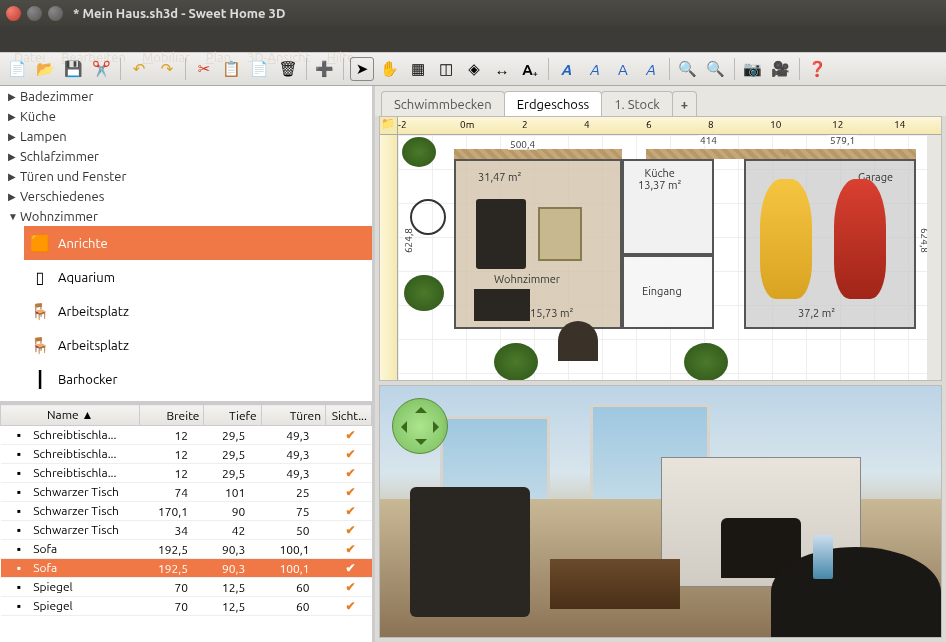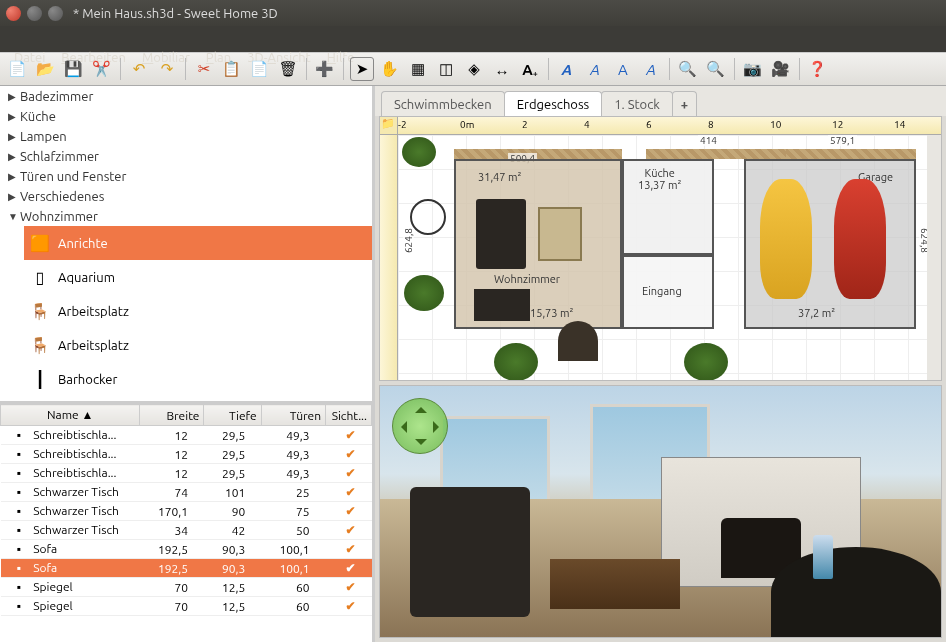--- a/index.html
+++ b/index.html
@@ -2,21 +2,21 @@
 <html><head>
 <meta charset="utf-8">
 <style>
 * { margin: 0; padding: 0; box-sizing: border-box; font-family: Ubuntu, "Segoe UI", sans-serif; }
 body { width: 946px; height: 642px; background: #3c3b37; overflow: hidden; font-size: 13px; }
 .titlebar { height: 26px; background: linear-gradient(#4c4b46,#3f3e39); display: flex; align-items: center; padding: 0 6px; color: #ddd; }
 .win-btns { display: flex; gap: 6px; margin-right: 10px; }
 .win-btn { width: 15px; height: 15px; border-radius: 50%; }
 .wb-close { background: radial-gradient(circle at 30% 30%,#f08070,#c0392b); }
 .wb-min, .wb-max { background: radial-gradient(circle at 30% 30%,#888,#555); }
-.title { font-weight: normal; }
+.title { font-weight: bold; }
 .menubar { height: 26px; background: #3c3b37; display: flex; align-items: center; padding: 0 8px; gap: 4px; color: #e0dcd4; }
 .menu-item { padding: 2px 6px; cursor: pointer; margin-top: 36px; }
 .menu-item u { text-decoration: underline; }
 .toolbar { height: 34px; background: linear-gradient(#f2f1ef,#e0ded9); border-top: 1px solid #ccc; border-bottom: 1px solid #aaa; display: flex; align-items: center; padding: 0 6px; gap: 4px; }
 .tbtn { width: 24px; height: 24px; display: flex; align-items: center; justify-content: center; border-radius: 3px; cursor: pointer; font-size: 15px; }
 .tsep { width: 1px; height: 22px; background: #bbb; margin: 0 2px; }
 .main { display: flex; height: calc(642px - 86px); background: #f2f1ef; }
 .left { width: 375px; display: flex; flex-direction: column; border-right: 3px solid #ccc; }
 .catalog { flex: 1; overflow: auto; background: #fff; border-bottom: 3px solid #ccc; }
 .cat { display: flex; align-items: center; padding: 3px 8px; cursor: pointer; }
@@ -296,21 +296,21 @@
           <span style="left: 310px;">8</span>
           <span style="left: 372px;">10</span>
           <span style="left: 434px;">12</span>
           <span style="left: 496px;">14</span>
         </div>
       <div class="ruler-v"></div>
       <div class="floorplan">
         <div class="wall" style="top:14px;left:56px;width:168px;height:10px"></div>
         <div class="wall" style="top:14px;left:248px;width:140px;height:10px"></div>
         <div class="wall" style="top:14px;left:388px;width:130px;height:10px"></div>
-        <div class="dim-label" style="top:18px;left:110px">500,4</div>
+        <div class="dim-label" style="top:4px;left:110px">500,4</div>
         <div class="dim-label" style="top:0;left:300px">414</div>
         <div class="dim-label" style="top:0;left:430px">579,1</div>
         <div class="dim-label" style="top:100px;left:-4px;transform:rotate(-90deg)">624,8</div>
         <div class="dim-label" style="top:100px;right:2px;transform:rotate(90deg)">624,8</div>
 
         <div class="room" style="top:24px;left:56px;width:168px;height:170px;background:rgba(210,195,170,0.8)"></div>
         <div class="room-label" style="top:138px;left:96px">
           <div>Wohnzimmer</div>
         </div>
         <div class="room-label" style="top:36px;left:80px">31,47 m²</div>

